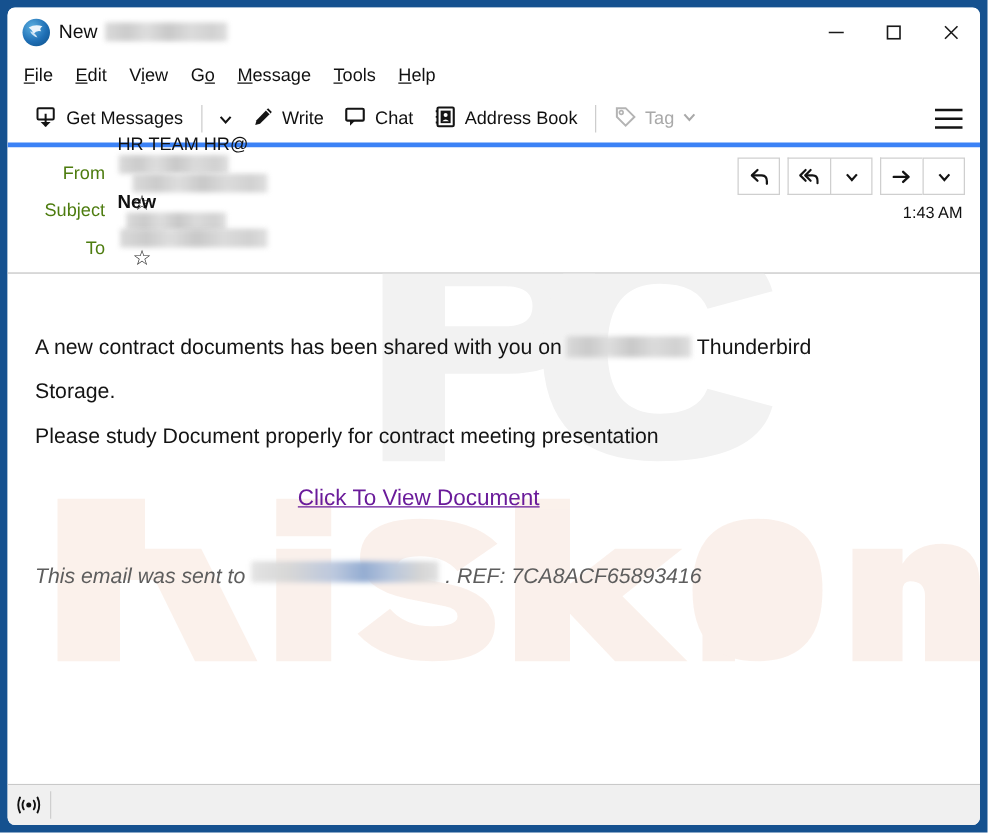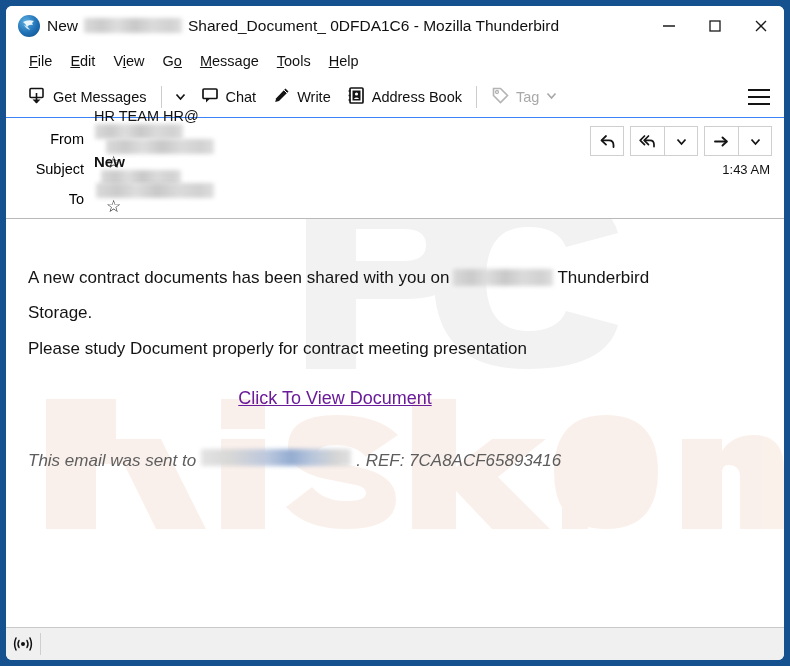--- a/index.html
+++ b/index.html
@@ -96,37 +96,37 @@
   }
   .win-btn svg { display: block; }
 
   
   #menu-bar {
     flex: 0 0 31px;
     height: 31px;
     background: #ffffff;
     display: flex;
     align-items: center;
-    padding-left: 14px;
+    padding-left: 4px;
     font-size: 14.5px;
     color: #111;
   }
   .menu-item {
     padding: 3px 9px;
     cursor: default;
     white-space: nowrap;
   }
   .menu-item .ak { text-decoration: underline; }
 
   
   #toolbar {
     flex: 0 0 42px;
     height: 42px;
     background: #ffffff;
-    border-bottom: 1px solid #3b82f6;
+    border-bottom: 4px solid #3b82f6;
     display: flex;
     align-items: center;
     padding: 0 10px 0 14px;
     position: relative;
   }
   .tb-btn {
     display: flex; align-items: center;
     gap: 6px;
     padding: 4px 8px;
     font-size: 14.5px;
@@ -168,21 +168,21 @@
   }
   .hdr-row {
     display: flex;
     align-items: center;
     height: 30px;
     padding-left: 14px;
   }
   .hdr-label {
     width: 64px;
     text-align: right;
-    color: #000000;
+    color: #4d7c0f;
     margin-right: 10px;
     flex: 0 0 64px;
     font-size: 14.5px;
   }
   .hdr-value {
     display: flex; align-items: flex-start;
     color: #111;
     flex-direction: column;
   }
   .hdr-value.bold { font-weight: bold; font-size: 15px; }
@@ -294,21 +294,20 @@
         <div class="tb-bird">
           <svg width="16" height="14" viewBox="0 0 16 14">
             <path d="M2 3 Q7 0 13 2 Q10 4 12 6 Q8 5 6 8 Q5 5 2 3 Z" fill="#eaf4fc"></path>
             <path d="M3 6 Q7 7 9 11 Q5 10 3 6 Z" fill="#cfe4f5"></path>
           </svg>
         </div>
       </div>
       <div id="title-text-wrap">
         <span>New</span>
         <span class="redact r-title"></span>
-        <span>Shared_Document_ 0DFDA1C6 - Mozilla Thunderbird</span>
       </div>
       <div id="window-controls">
         <div class="win-btn">
           <svg width="14" height="14" viewBox="0 0 14 14">
               <line x1="1" y1="7" x2="13" y2="7" stroke="#1a1a1a" stroke-width="1.3"></line>
             </svg>
         </div>
         <div class="win-btn">
           <svg width="14" height="14" viewBox="0 0 14 14">
               <rect x="2" y="2" width="10" height="10" fill="none" stroke="#1a1a1a" stroke-width="1.3"></rect>
@@ -346,34 +345,34 @@
       </div>
       <div class="tb-sep"></div>
       <div class="tb-caret">
         <svg width="13" height="13" viewBox="0 0 13 13">
             <path d="M2.5 4.5 L6.5 9 L10.5 4.5" fill="none" stroke="#141414" stroke-width="1.7"></path>
           </svg>
       </div>
       <div class="tb-btn">
         <span>
           <svg width="19" height="19" viewBox="0 0 19 19">
-            <rect x="2" y="3" width="14" height="9.5" rx="1" fill="none" stroke="#141414" stroke-width="1.7"></rect>
-            <path d="M5 12 L5 16.5 L9 12.5 Z" fill="#141414"></path>
+            <path d="M13.5 2.5 L16.5 5.5 L7 15 L3.2 16 L4.2 12.2 Z" fill="#141414"></path>
+            <line x1="12" y1="4" x2="15" y2="7" stroke="#ffffff" stroke-width="1"></line>
           </svg>
         </span>
-        <span>Chat</span>
+        <span>Write</span>
       </div>
       <div class="tb-btn">
         <span>
           <svg width="19" height="19" viewBox="0 0 19 19">
-            <path d="M13.5 2.5 L16.5 5.5 L7 15 L3.2 16 L4.2 12.2 Z" fill="#141414"></path>
-            <line x1="12" y1="4" x2="15" y2="7" stroke="#ffffff" stroke-width="1"></line>
+            <rect x="2" y="3" width="14" height="9.5" rx="1" fill="none" stroke="#141414" stroke-width="1.7"></rect>
+            <path d="M5 12 L5 16.5 L9 12.5 Z" fill="#141414"></path>
           </svg>
         </span>
-        <span>Write</span>
+        <span>Chat</span>
       </div>
       <div class="tb-btn">
         <span>
           <svg width="19" height="19" viewBox="0 0 19 19">
             <rect x="3" y="2" width="13" height="15" rx="1" fill="none" stroke="#141414" stroke-width="1.7"></rect>
             <rect x="5.5" y="4.5" width="8" height="10" fill="#141414"></rect>
             <circle cx="9.5" cy="8" r="1.6" fill="#ffffff"></circle>
             <path d="M6.8 13 Q9.5 10.2 12.2 13 Z" fill="#ffffff"></path>
             <line x1="1.6" y1="5" x2="3.4" y2="5" stroke="#141414" stroke-width="1.5"></line>
             <line x1="1.6" y1="9.5" x2="3.4" y2="9.5" stroke="#141414" stroke-width="1.5"></line>

